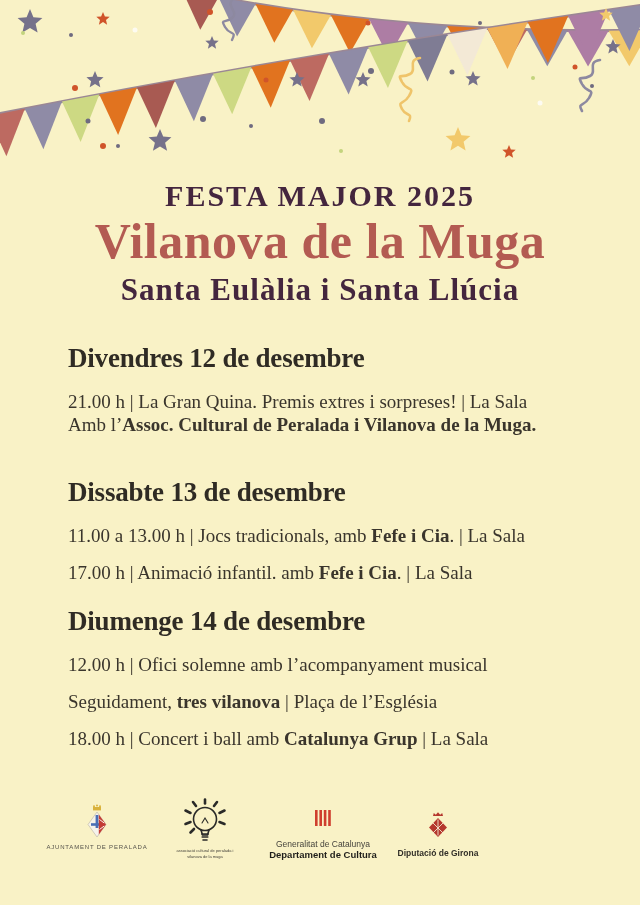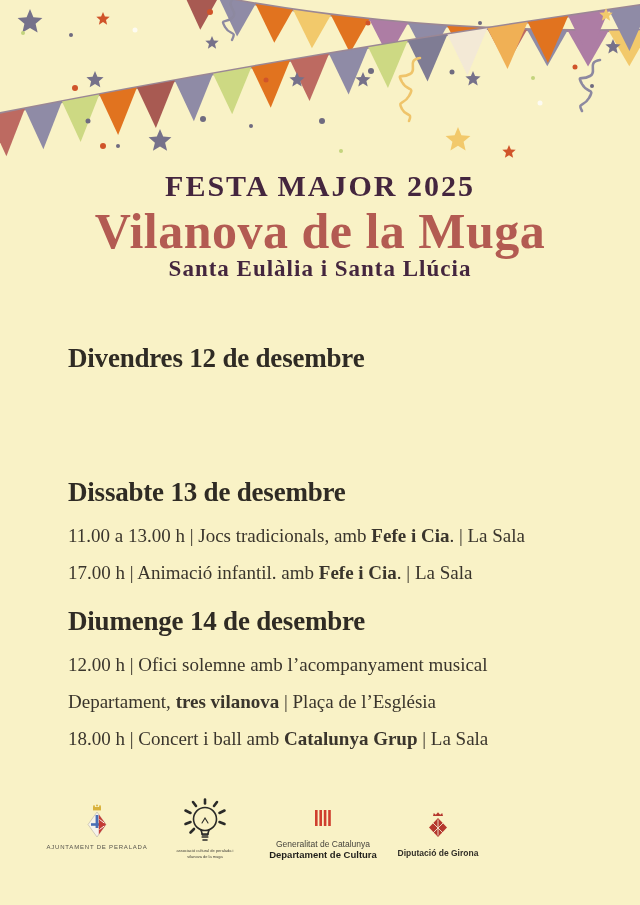--- a/index.html
+++ b/index.html
@@ -4,24 +4,24 @@
 <style>
   html,body{margin:0;padding:0;}
   body{width:640px;height:905px;}
   .poster{
     position:relative;width:640px;height:905px;overflow:hidden;
     background:var(--bg,#f9f2c6);
     font-family:"Liberation Serif",serif;
   }
   .decor{position:absolute;top:0;left:0;pointer-events:none;}
 
-  .title-block{position:absolute;top:171px;left:0;width:640px;text-align:center;}
+  .title-block{position:absolute;top:181px;left:0;width:640px;text-align:center;}
   .t1{margin:0;font-size:30px;font-weight:700;letter-spacing:2px;line-height:1;color:var(--title-dark,#44263e);}
   .t2{margin:5px 0 0;font-size:50px;font-weight:700;letter-spacing:.5px;line-height:1;color:var(--title-accent,#b35b52);}
-  .t3{margin:1px 0 0;font-size:23px;font-weight:700;letter-spacing:1px;line-height:1;color:var(--title-dark,#44263e);}
+  .t3{margin:8px 0 0;font-size:31px;font-weight:700;letter-spacing:1px;line-height:1;color:var(--title-dark,#44263e);}
 
   .schedule{position:absolute;top:0;left:0;width:640px;height:905px;}
   .sec{position:absolute;left:68px;width:565px;}
   .sec h4{margin:0 0 17px;font-size:27px;font-weight:700;line-height:30px;letter-spacing:-.2px;color:var(--heading,#2f2b24);}
   .event{margin-bottom:14px;}
   .line{font-size:19px;line-height:23px;color:var(--body,#3a352c);white-space:nowrap;}
   .line b{font-weight:700;}
 
   .logo{position:absolute;text-align:center;font-family:"Liberation Sans",sans-serif;color:var(--logo-text,#55524a);}
   .logo svg{display:block;margin:0 auto;}
@@ -112,37 +112,41 @@
 
   <div class="title-block">
     <h1 class="t1">FESTA MAJOR 2025</h1>
     <h2 class="t2">Vilanova de la Muga</h2>
     <h3 class="t3">Santa Eulàlia i Santa Llúcia</h3>
   </div>
 
   <div class="schedule">
       <section class="sec" style="top: 343px;">
         <h4>Divendres 12 de desembre</h4>
+        <div class="event">
+          <div class="line"><span>21.00 h | La Gran Quina. Premis extres i sorpreses! | La Sala</span></div>
+          <div class="line"><span>Amb l’</span><b>Assoc. Cultural de Peralada i Vilanova de la Muga.</b></div>
+        </div>
       </section>
       <section class="sec" style="top: 477px;">
         <h4>Dissabte 13 de desembre</h4>
         <div class="event">
           <div class="line"><span>11.00 a 13.00 h | Jocs tradicionals, amb </span><b>Fefe i Cia</b><span>. | La Sala</span></div>
         </div>
         <div class="event">
           <div class="line"><span>17.00 h | Animació infantil. amb </span><b>Fefe i Cia</b><span>. | La Sala</span></div>
         </div>
       </section>
       <section class="sec" style="top: 606px;">
         <h4>Diumenge 14 de desembre</h4>
         <div class="event">
           <div class="line"><span>12.00 h | Ofici solemne amb l’acompanyament musical</span></div>
         </div>
         <div class="event">
-          <div class="line"><span>Departament, </span><b>tres vilanova</b><span> | Plaça de l’Església</span></div>
+          <div class="line"><span>Seguidament, </span><b>tres vilanova</b><span> | Plaça de l’Església</span></div>
         </div>
         <div class="event">
           <div class="line"><span>18.00 h | Concert i ball amb </span><b>Catalunya Grup</b><span> | La Sala</span></div>
         </div>
       </section>
     </div>
 
   <div class="logo logo-ajuntament">
     <svg width="28" height="38" viewBox="0 0 28 38">
       <rect x="10" y="4" width="8" height="3.4" style="fill:var(--crown-yellow,#d9b23c)"></rect>

